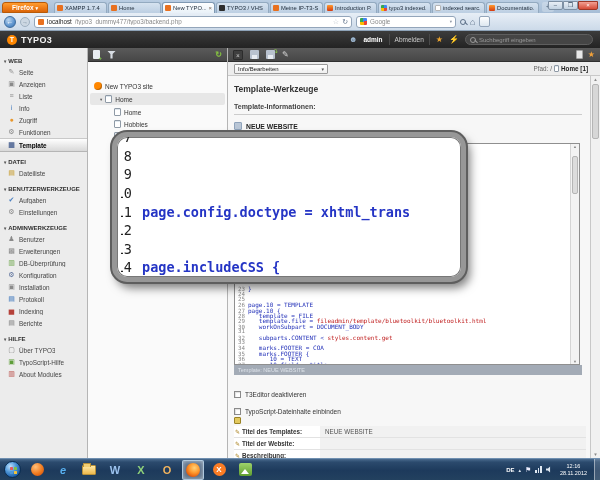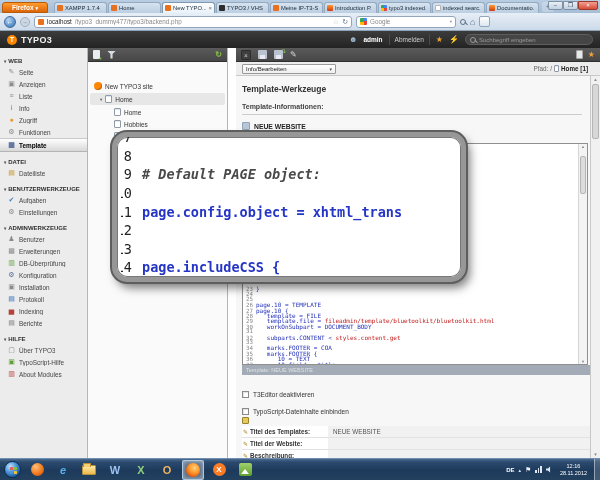--- a/index.html
+++ b/index.html
@@ -101,21 +101,21 @@
   #treebody{padding-top:18px;}
   .tree-row{display:flex;align-items:center;gap:3px;height:12px;padding-left:6px;font-size:6.5px;color:#333;}
   .tree-row.parent{background:#e7e7e7;margin:1px 2px;border-radius:2px;padding-left:10px;}
   .tree-row.child{padding-left:26px;}
   .tree-arrow{font-size:4.5px;color:#555;}
   .tree-arrow::before{content:"▾";}
   .typo3-cube{width:8px;height:8px;border-radius:50%;background:var(--accent);box-shadow:inset -1px -1px 0 rgba(0,0,0,.25);flex:none;}
   .pg{width:7px;height:8px;background:#fff;border:1px solid #8f9aa6;border-radius:1px;box-shadow:inset 0 1px 0 #dfe7ee;flex:none;}
 
   
-  #contentcol{flex:1;display:flex;flex-direction:column;position:relative;background:#f7f7f7;margin-left:8px;}
+  #contentcol{flex:1;display:flex;flex-direction:column;position:relative;background:#f7f7f7;}
   .ico-closedoc{width:10px;height:10px;background:#3f3f3f;border:1px solid #2c2c2c;color:#cfcfcf;font-size:6.5px;line-height:9px;text-align:center;border-radius:1px;}
   .ico-closedoc::before{content:"×";}
   .ico-disk{width:9px;height:9px;background:#b9c2cf;border-radius:1px;position:relative;}
   .ico-disk::after{content:"";position:absolute;left:2px;right:2px;bottom:0;height:4px;background:#e8ecf2;}
   .ico-disk.arrow::before{content:"↴";position:absolute;right:-3px;top:-3px;color:#8fd14f;font-size:6px;z-index:1;}
   .ico-docpencil{color:#d5d5d5;font-size:8px;}
   .ico-docpencil::before{content:"✎";}
   .bar-right{margin-left:auto;display:flex;align-items:center;gap:5px;}
   .ico-docwhite{width:7px;height:9px;background:#e8e8e8;border:1px solid #a5a5a5;border-radius:1px;}
   .ico-star-sm{color:#f1a13a;font-size:8px;}
@@ -665,30 +665,29 @@
       <span class="mg-code"></span>
     </div>
 
     <div class="mg-line">
       <span class="mg-num">8</span>
       <span class="mg-code"></span>
     </div>
 
     <div class="mg-line">
       <span class="mg-num">9</span>
-      <span class="mg-code"><span class="t-c"># Default PAGE object:</span></span>
     </div>
 
     <div class="mg-line">
       <span class="mg-num">10</span>
     </div>
 
     <div class="mg-line">
       <span class="mg-num">11</span>
-      <span class="mg-code"><span class="t-b">page.config.object = xhtml_trans</span></span>
+      <span class="mg-code"><span class="t-b">page.config.doctype = xhtml_trans</span></span>
     </div>
 
     <div class="mg-line">
       <span class="mg-num">12</span>
     </div>
 
     <div class="mg-line">
       <span class="mg-num">13</span>
       <span class="mg-code"></span>
     </div>

